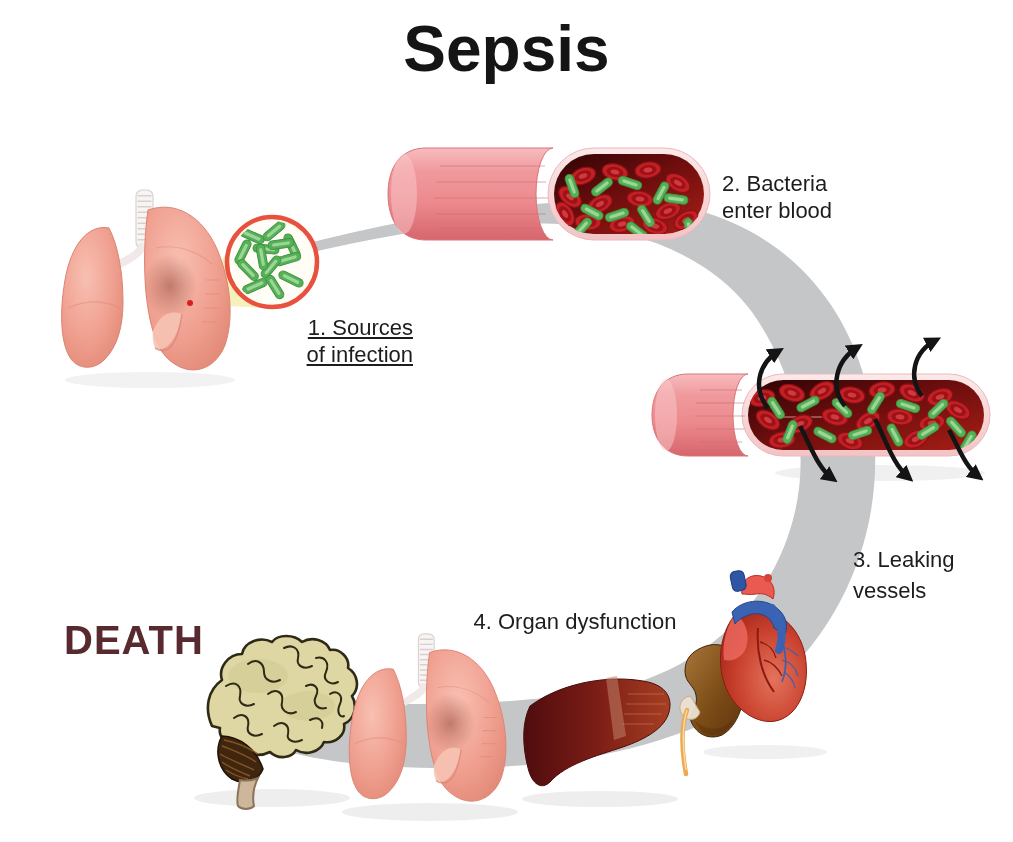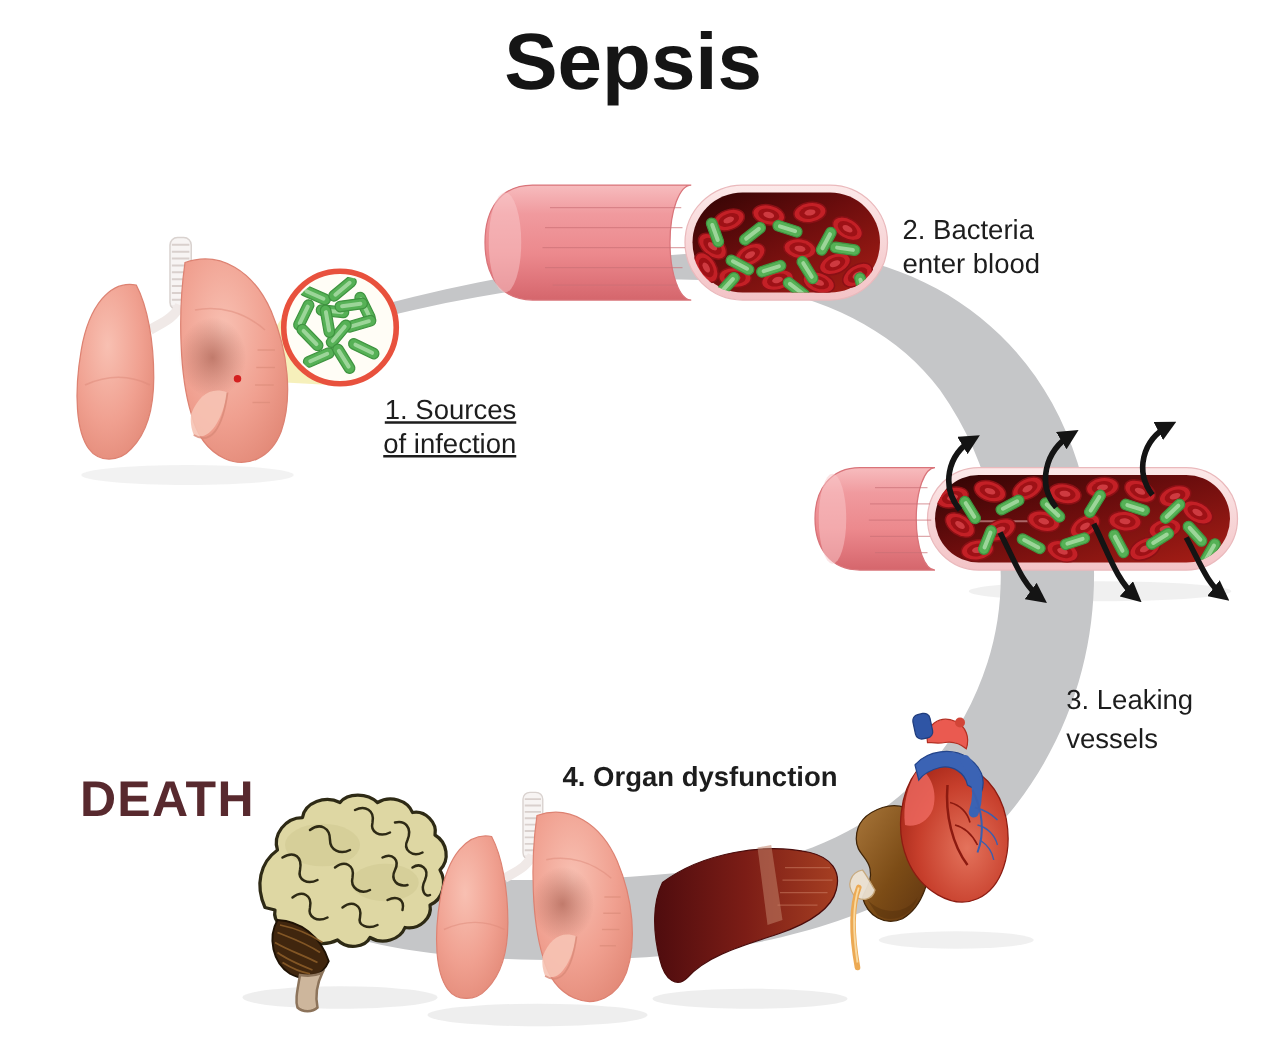--- a/index.html
+++ b/index.html
@@ -11,21 +11,21 @@
   .title{
     position:absolute;left:0;top:12px;width:100%;text-align:center;
     font-size:64px;font-weight:700;letter-spacing:0px;color:var(--title-text,#151515);
   }
   .label{
     position:absolute;font-size:22px;line-height:27px;color:var(--label-text,#1d1d1d);
   }
   .step1{left:253px;top:314px;width:160px;text-align:right;text-decoration:underline;}
   .step2{left:722px;top:170px;width:152px;text-align:left;}
   .step3{left:853px;top:504px;width:135px;text-align:left;line-height:31px;margin-top:40px;}
-  .step4{left:450px;top:608px;width:250px;text-align:left;font-weight:bold;}
+  .step4{left:450px;top:608px;width:250px;text-align:center;}
   .death{
     position:absolute;left:64px;top:618px;font-size:40px;font-weight:700;
     letter-spacing:1px;color:var(--death-text,#58292e);
   }
   .arc-path{fill:var(--arc,#c5c6c8);}
   .beam{fill:var(--beam,#f5efb5);opacity:.92;}
   .mag-ring{fill:#fffdf6;stroke:var(--magnifier-ring,#e8513d);stroke-width:4.5px;}
 </style>
 </head>
 <body>

